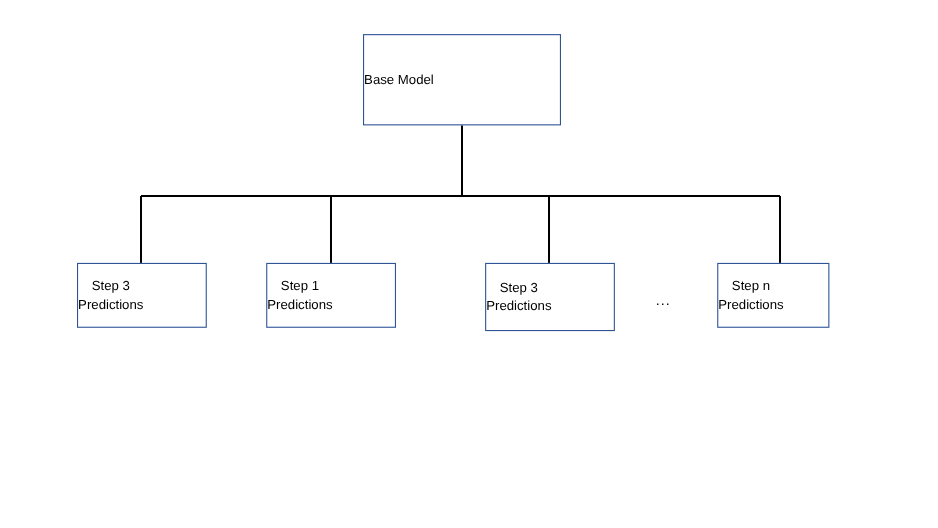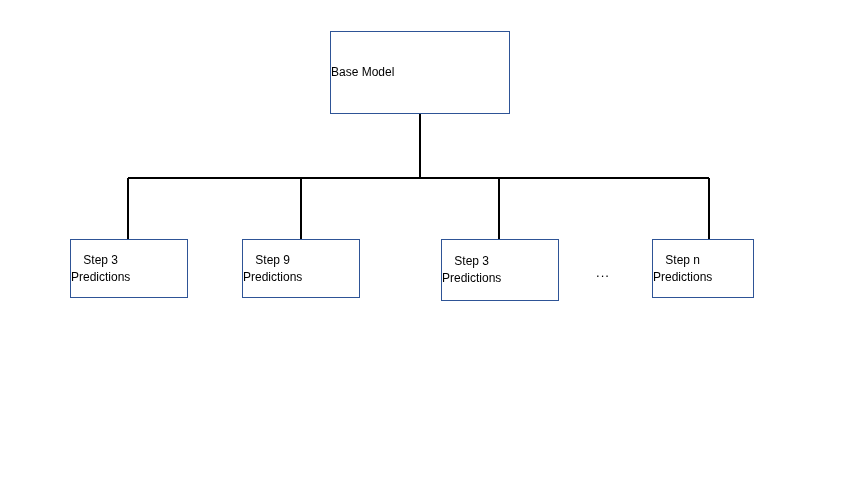--- a/index.html
+++ b/index.html
@@ -109,21 +109,21 @@
   <div class="node-box" id="node-root">
     <span class="node-label">Base Model</span>
   </div>
 
   <div class="node-box" id="node-step-1">
     <span class="node-label">Step 3
 Predictions</span>
   </div>
 
   <div class="node-box" id="node-step-2">
-    <span class="node-label">Step 9
+    <span class="node-label">Step 1
 Predictions</span>
   </div>
 
   <div class="node-box" id="node-step-3">
     <span class="node-label">Step 3
 Predictions</span>
   </div>
 
   <div id="ellipsis-marker">...</div>
 

